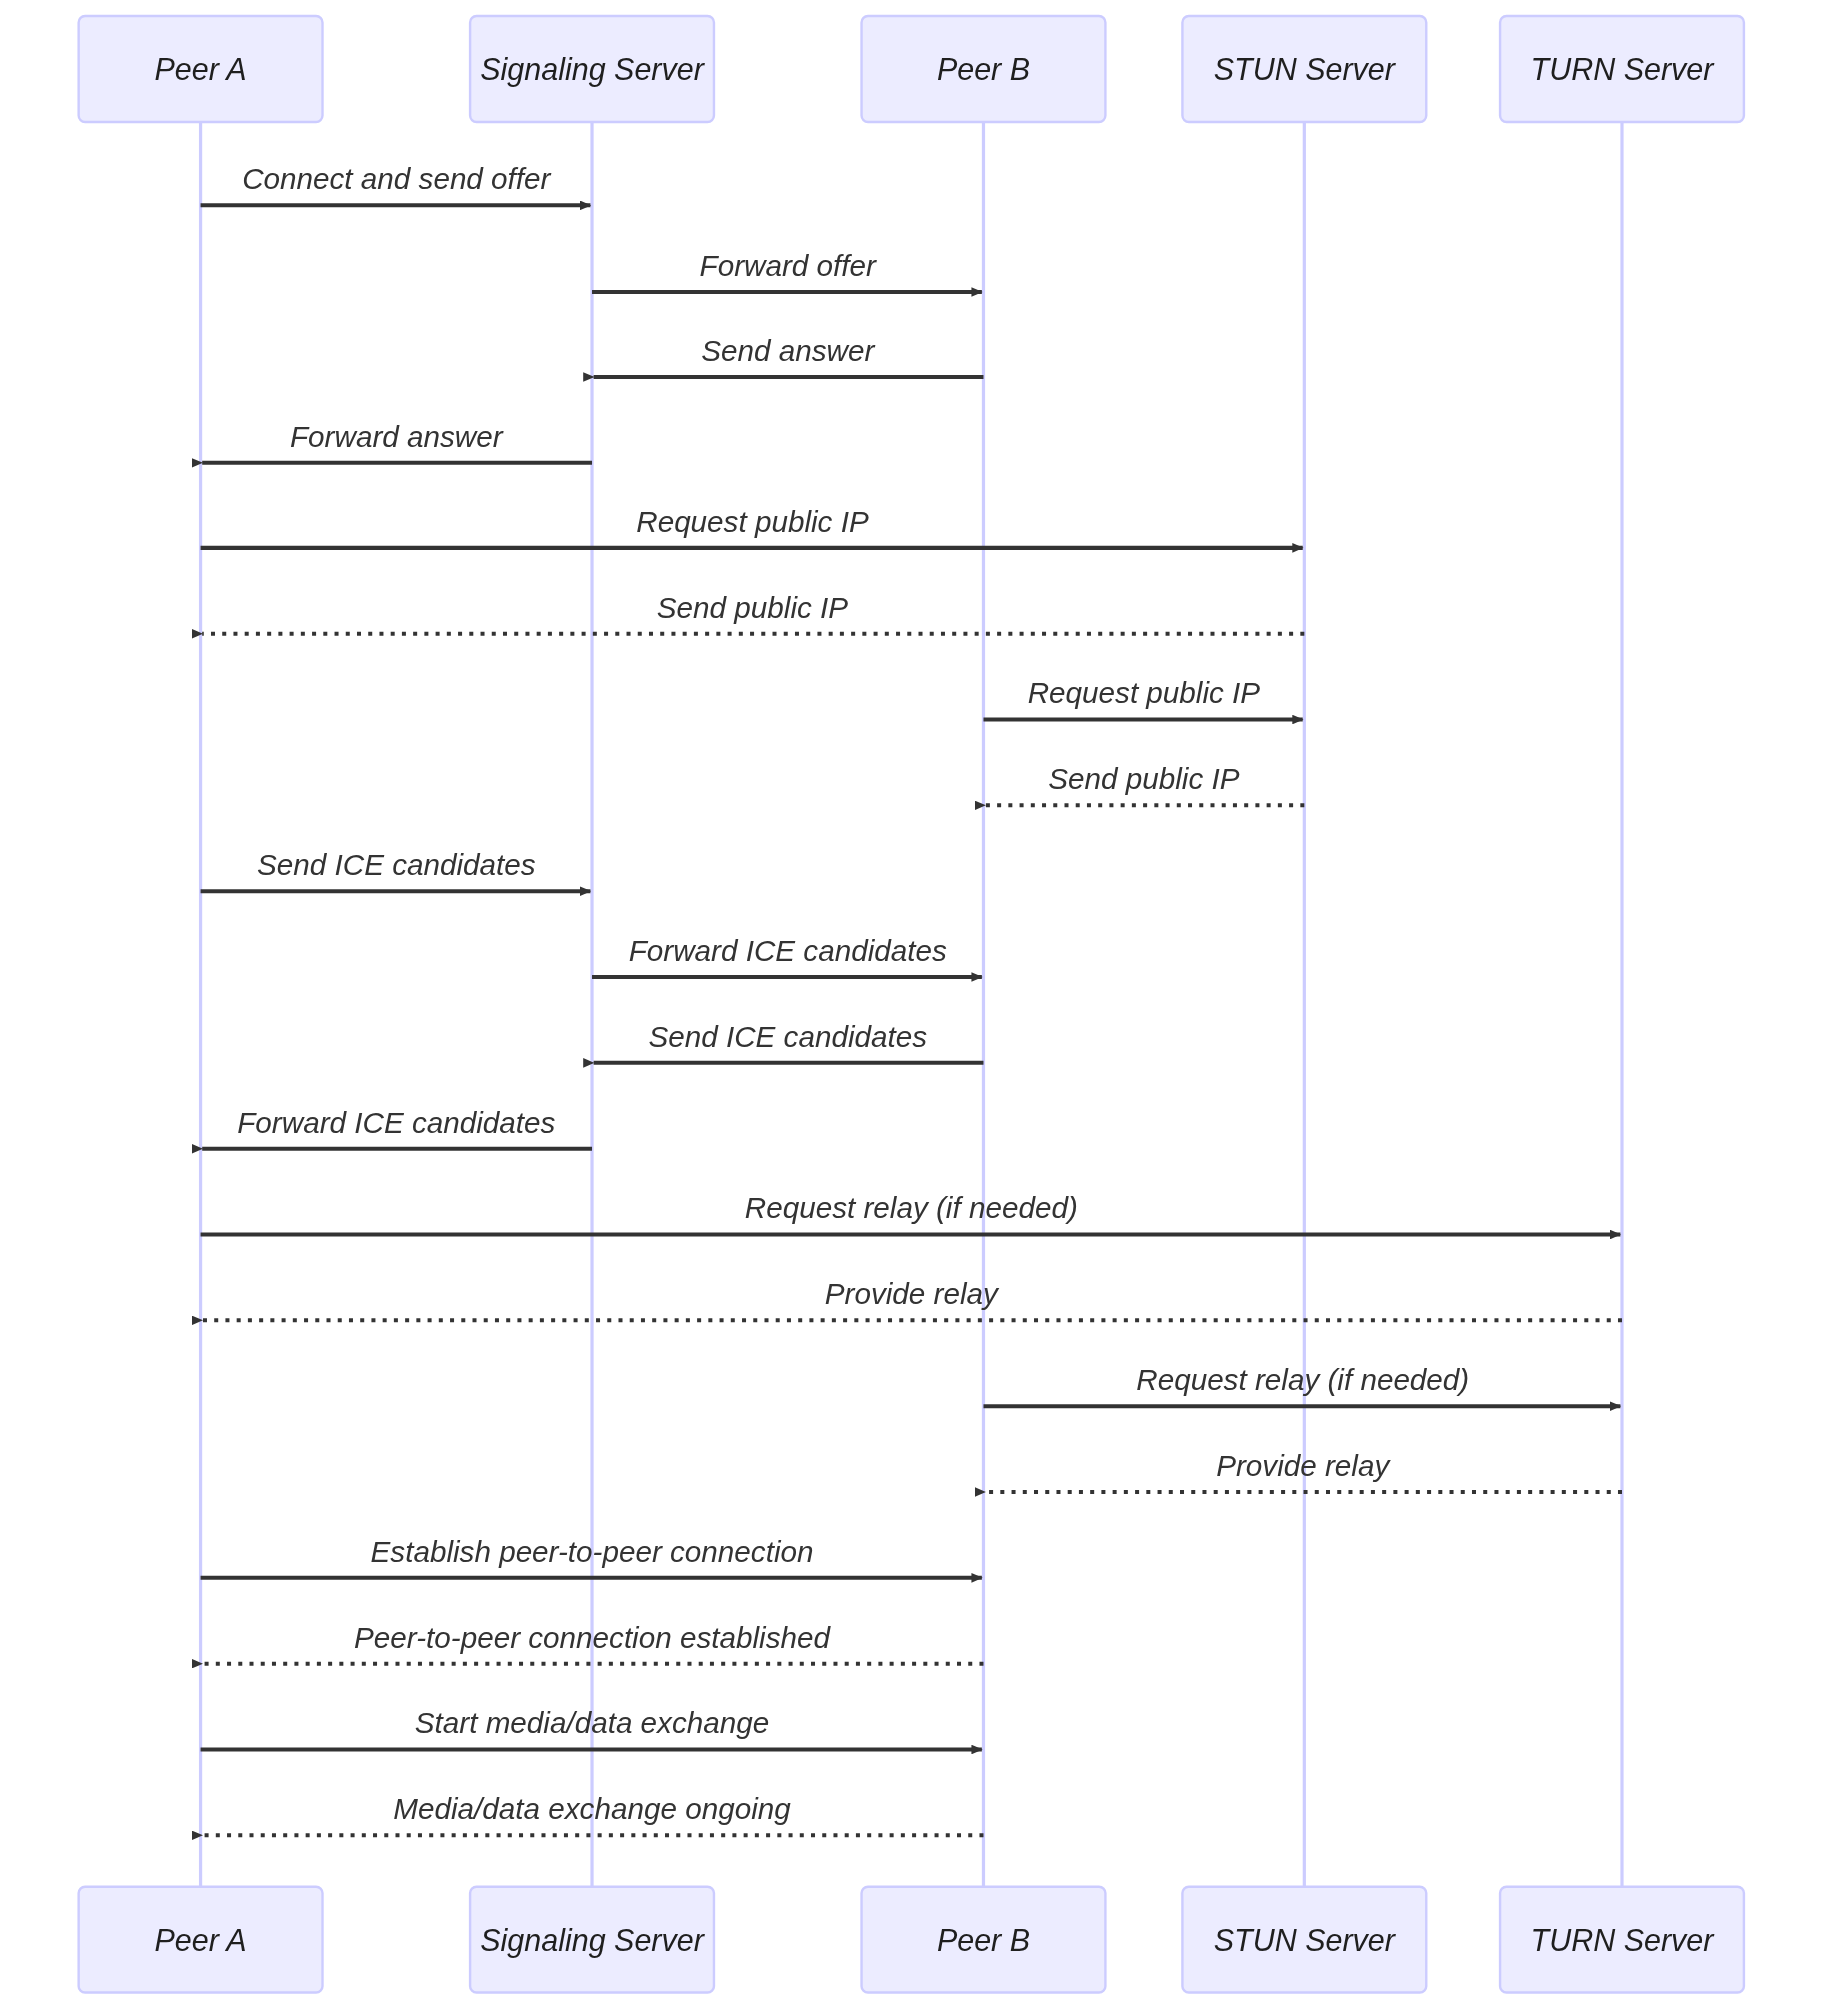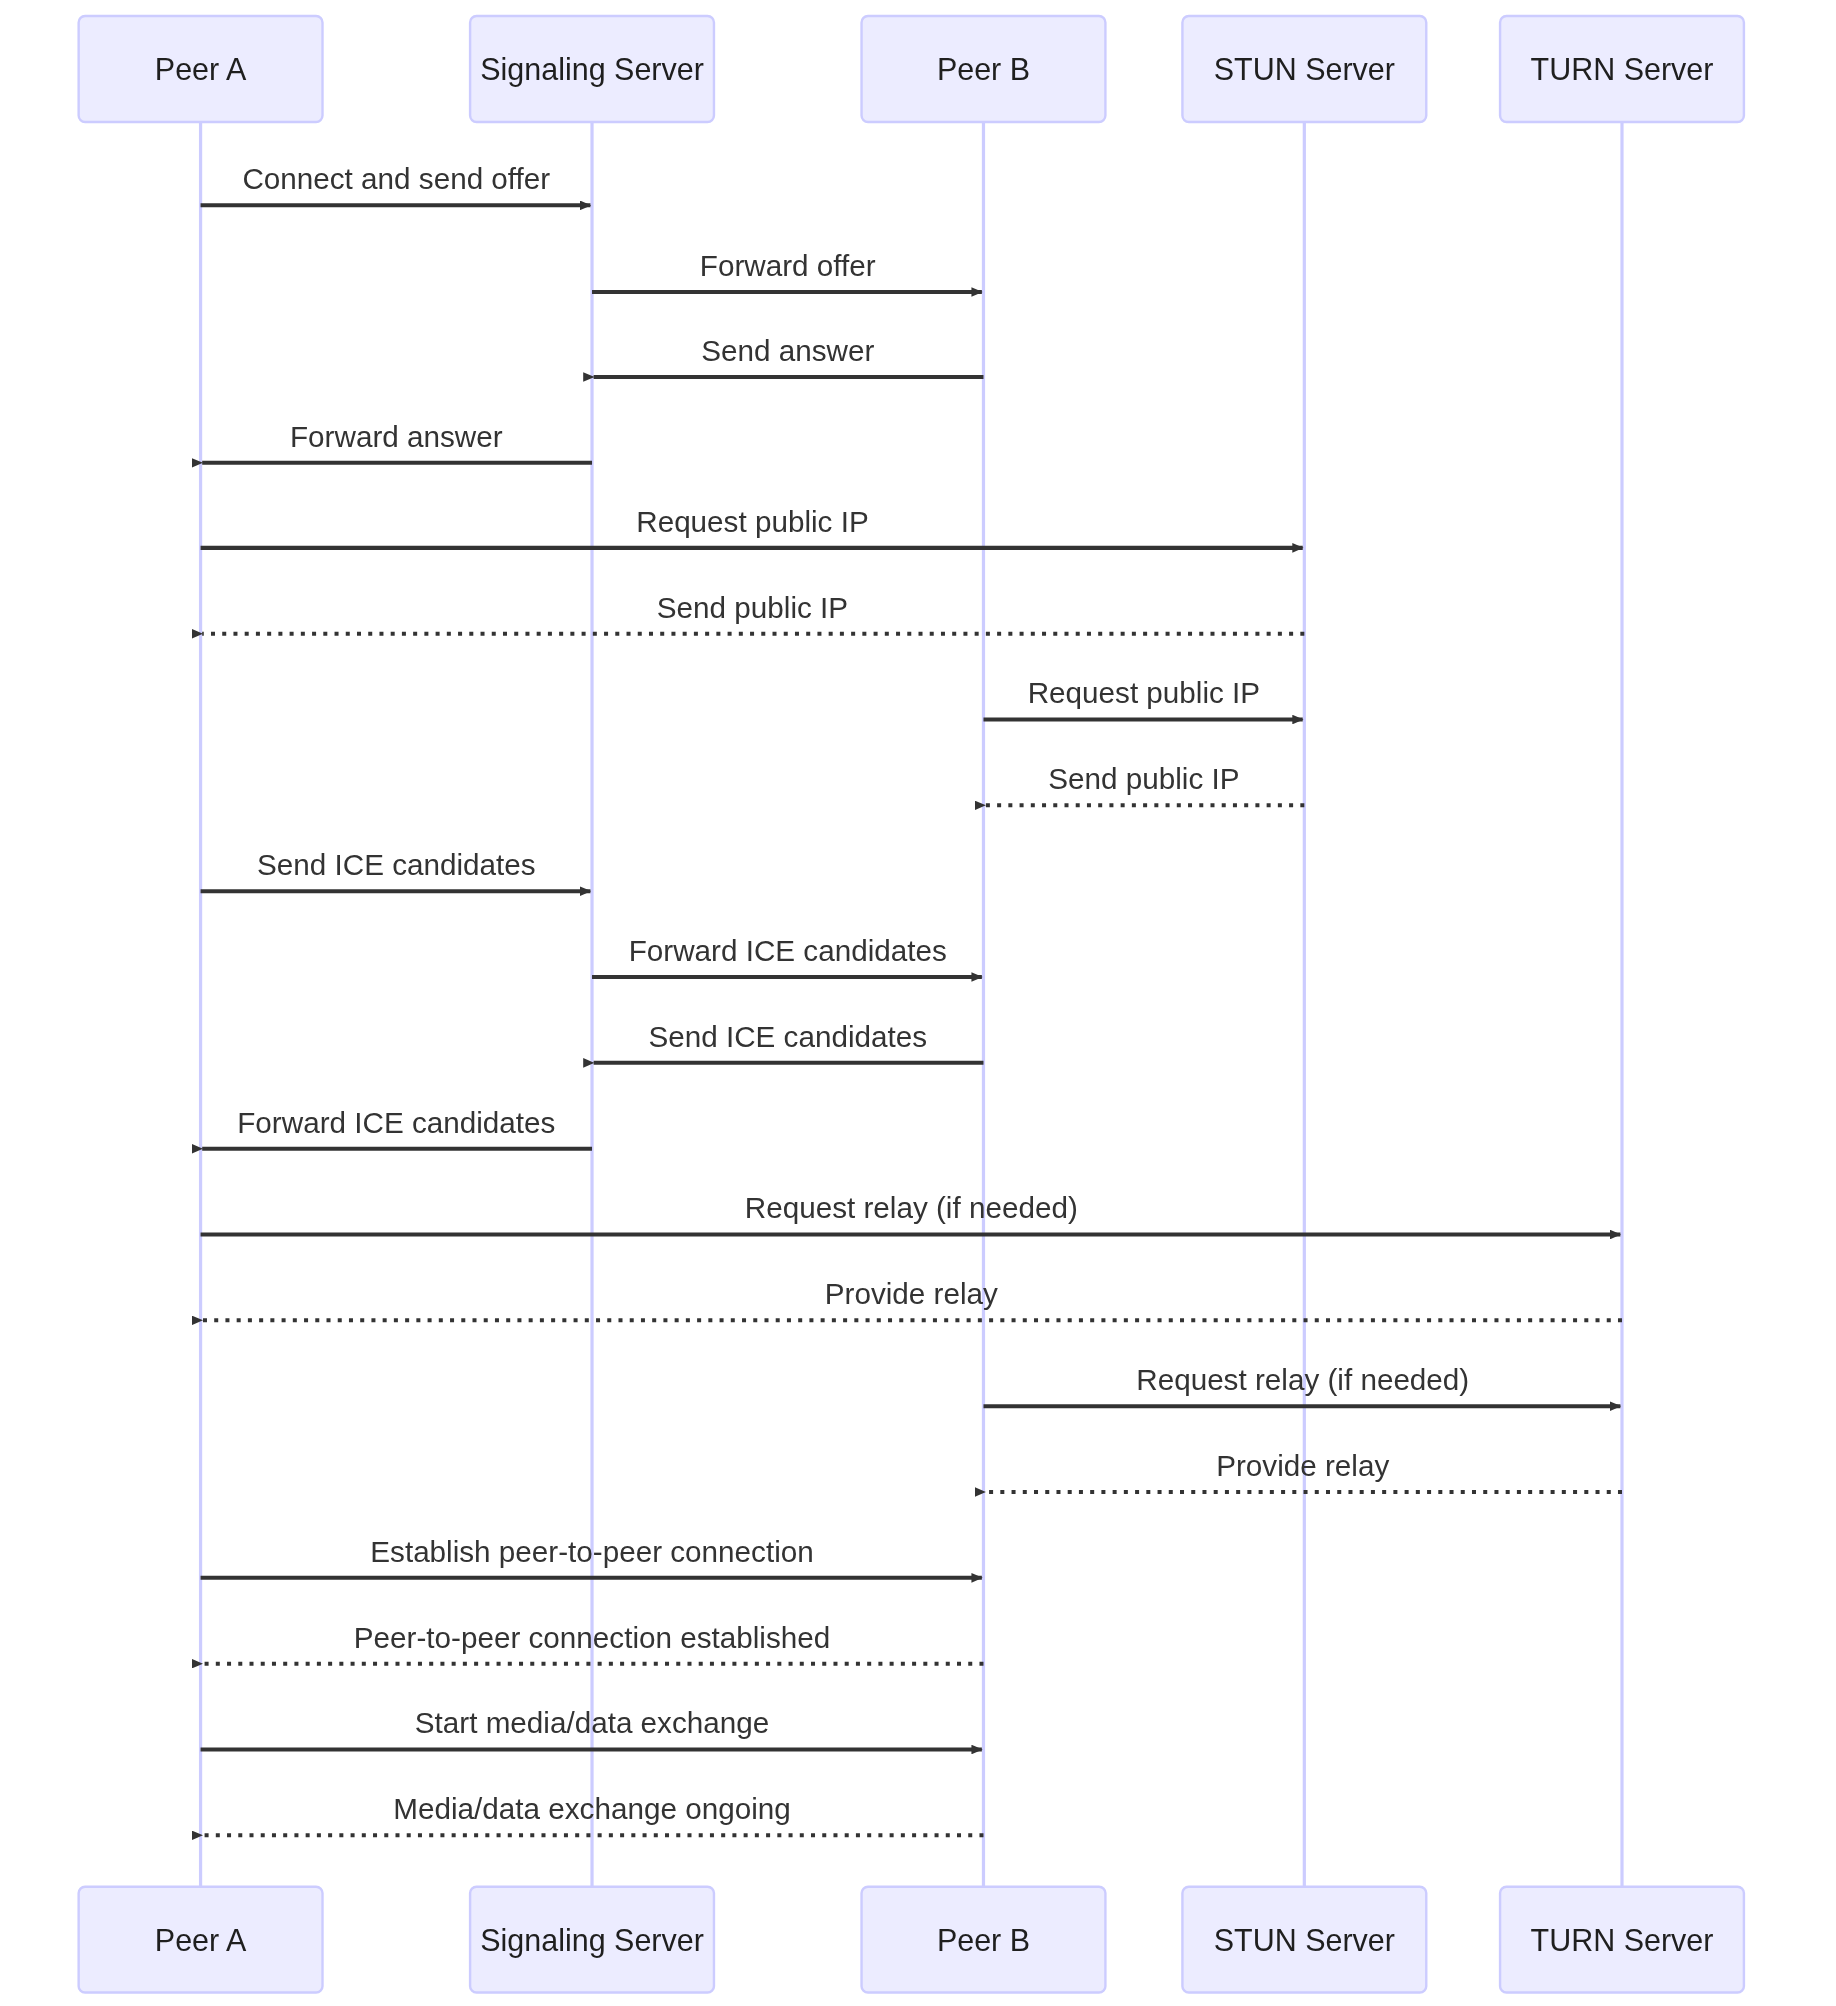--- a/index.html
+++ b/index.html
@@ -11,20 +11,21 @@
     width: 1837px;
     height: 2007px;
     font-family: "Liberation Sans", sans-serif;
     overflow: hidden;
   }
   #diagram-root {
     position: relative;
     width: 1484px;
     height: 2007px;
     background: #ffffff;
+    font-style: italic;
   }
   svg#seq-svg {
     display: block;
     width: 1837px;
     height: 2007px;
   }
   .actor-box {
     fill: #ECECFF;
     stroke: #CCCCFF;
     stroke-width: 3px;

